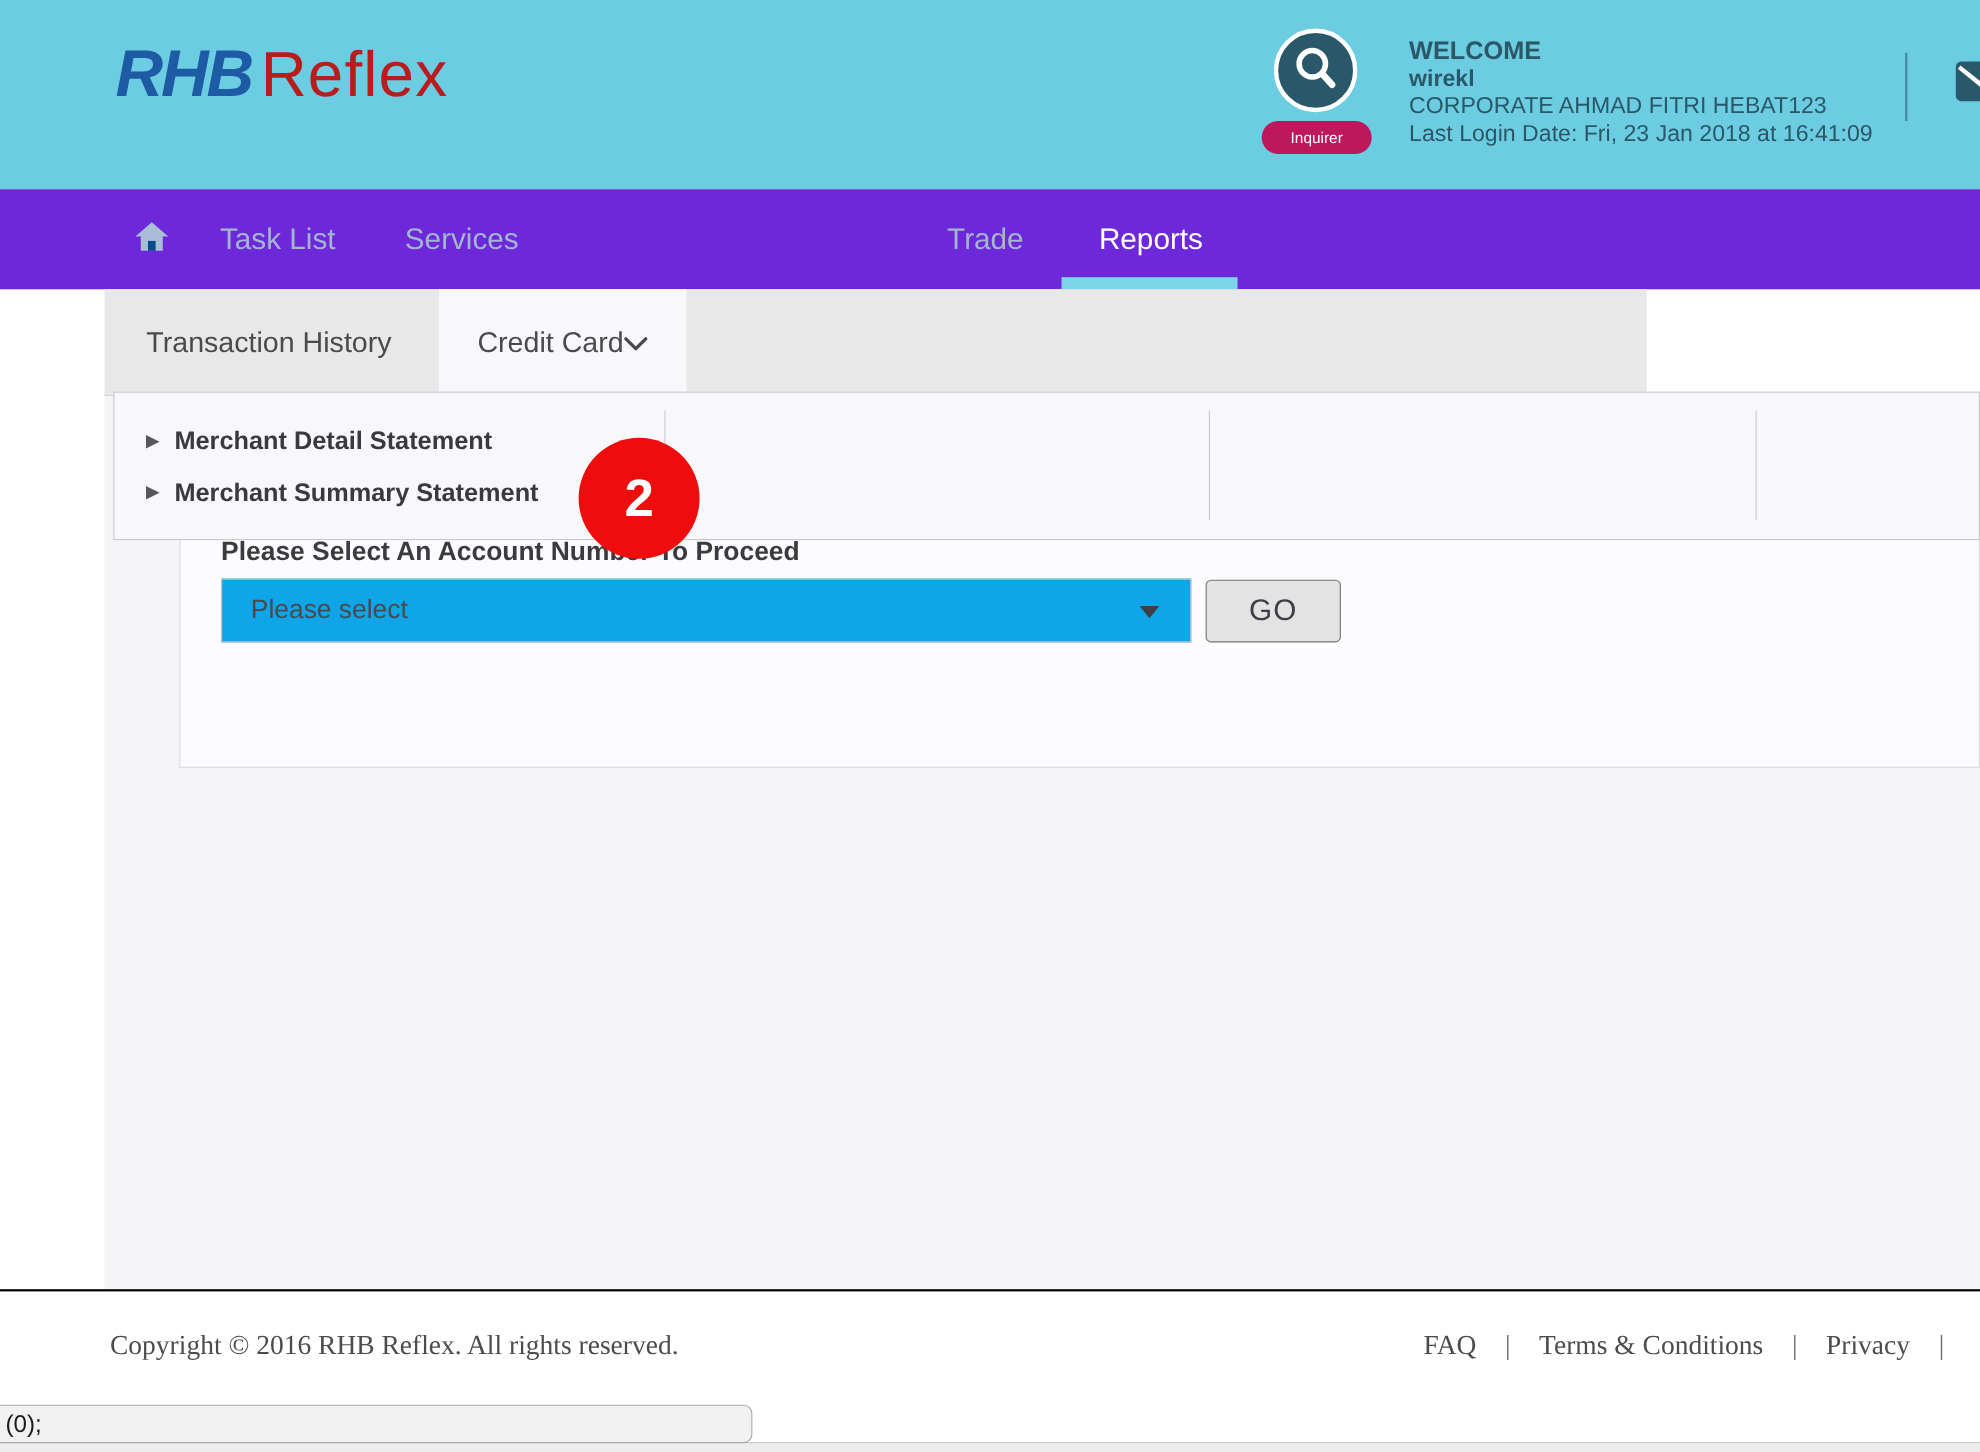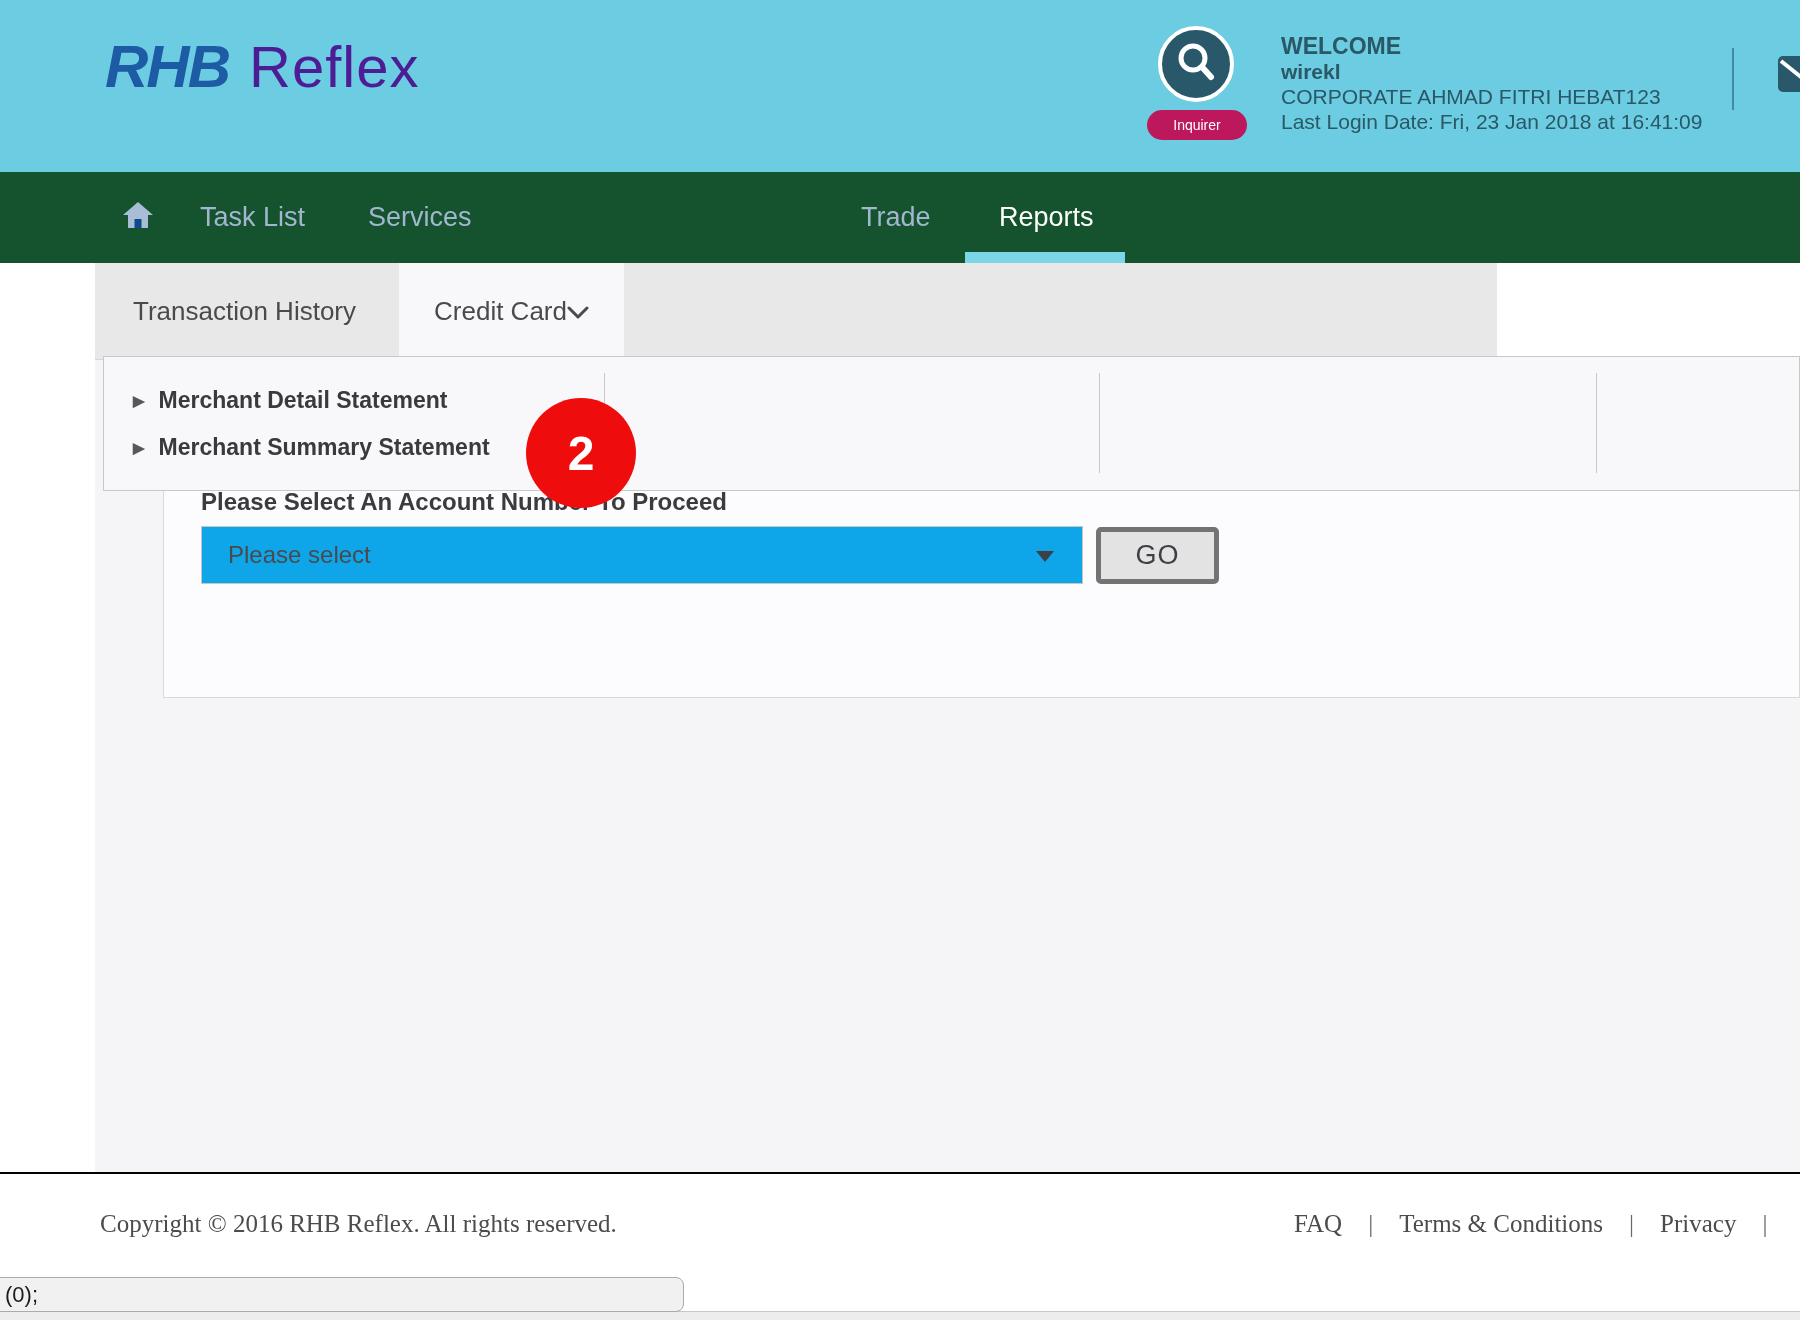--- a/index.html
+++ b/index.html
@@ -7,21 +7,21 @@
   body { font-family:"Liberation Sans", sans-serif; }
   #screen {
     position:relative; width:1800px; height:1320px;
     overflow:hidden; background:#ffffff;
   }
 
   
   .header { position:absolute; left:0; top:0; width:1800px; height:172px; background:#6CCCE2; }
   .logo { position:absolute; left:105px; top:32px; white-space:nowrap; }
   .logo-rhb { font-size:60px; font-weight:800; font-style:italic; color:#1D5BA5; letter-spacing:-2px; }
-  .logo-reflex { font-size:58px; font-weight:400; color:#4c1d95; letter-spacing:1px; margin-left:20px; }
+  .logo-reflex { font-size:58px; font-weight:400; color:#b91c1c; letter-spacing:1px; margin-left:8px; }
 
   .avatar-circle {
     position:absolute; left:1158px; top:26px; width:76px; height:76px;
     background:#29586B; border:4px solid #ffffff; border-radius:50%;
     display:flex; align-items:center; justify-content:center;
   }
   .role-pill {
     position:absolute; left:1147px; top:110px; width:100px; height:30px;
     background:#be185d; border-radius:15px; color:#fff; font-size:14px;
     display:flex; align-items:center; justify-content:center;
@@ -30,21 +30,21 @@
   .welcome .w-title { font-size:23px; font-weight:bold; }
   .welcome .w-user { font-size:21px; font-weight:bold; }
   .welcome .w-line { font-size:21px; }
   .hdr-divider { position:absolute; left:1732px; top:48px; width:2px; height:62px; background:#3F8BA1; }
   .envelope {
     position:absolute; left:1778px; top:56px; width:46px; height:36px;
     background:#29586B; border-radius:5px;
   }
 
   
-  .navbar { position:absolute; left:0; top:172px; width:1800px; height:91px; background:#14532d; }
+  .navbar { position:absolute; left:0; top:172px; width:1800px; height:91px; background:#6d28d9; }
   .nav-home { position:absolute; left:122px; top:28px; width:32px; height:30px; cursor:pointer; }
   .nav-item {
     position:absolute; top:0; height:91px; display:flex; align-items:center;
     color:#A3B6D0; font-size:27px; cursor:pointer; white-space:nowrap;
   }
   .nav-item.active { color:#ffffff; }
   .nav-underline {
     position:absolute; left:965px; top:252px; width:160px; height:11px; background:#7CD6E8;
   }
 
@@ -82,21 +82,21 @@
     display:flex; align-items:center; cursor:pointer;
   }
   .select-text { font-size:24px; color:#4A4A4D; padding-left:26px; }
   .select-caret {
     position:absolute; right:28px; top:24px; width:0; height:0;
     border-left:9px solid transparent; border-right:9px solid transparent;
     border-top:11px solid #3E4046;
   }
   .go-btn {
     position:absolute; left:932px; top:89px; width:123px; height:57px;
-    background:#E3E3E4; border:5px solid #737373; border-radius:5px;
+    background:#E3E3E4; border:1px solid #737373; border-radius:5px;
     font-size:27px; color:#3D3F44; letter-spacing:1px;
     display:flex; align-items:center; justify-content:center; cursor:pointer;
   }
 
   
   .red-badge {
     position:absolute; left:526px; top:398px; width:110px; height:110px;
     background:#EE0C0C; border-radius:50%; z-index:10;
     display:flex; align-items:center; justify-content:center;
     color:#ffffff; font-size:48px; font-weight:bold;

